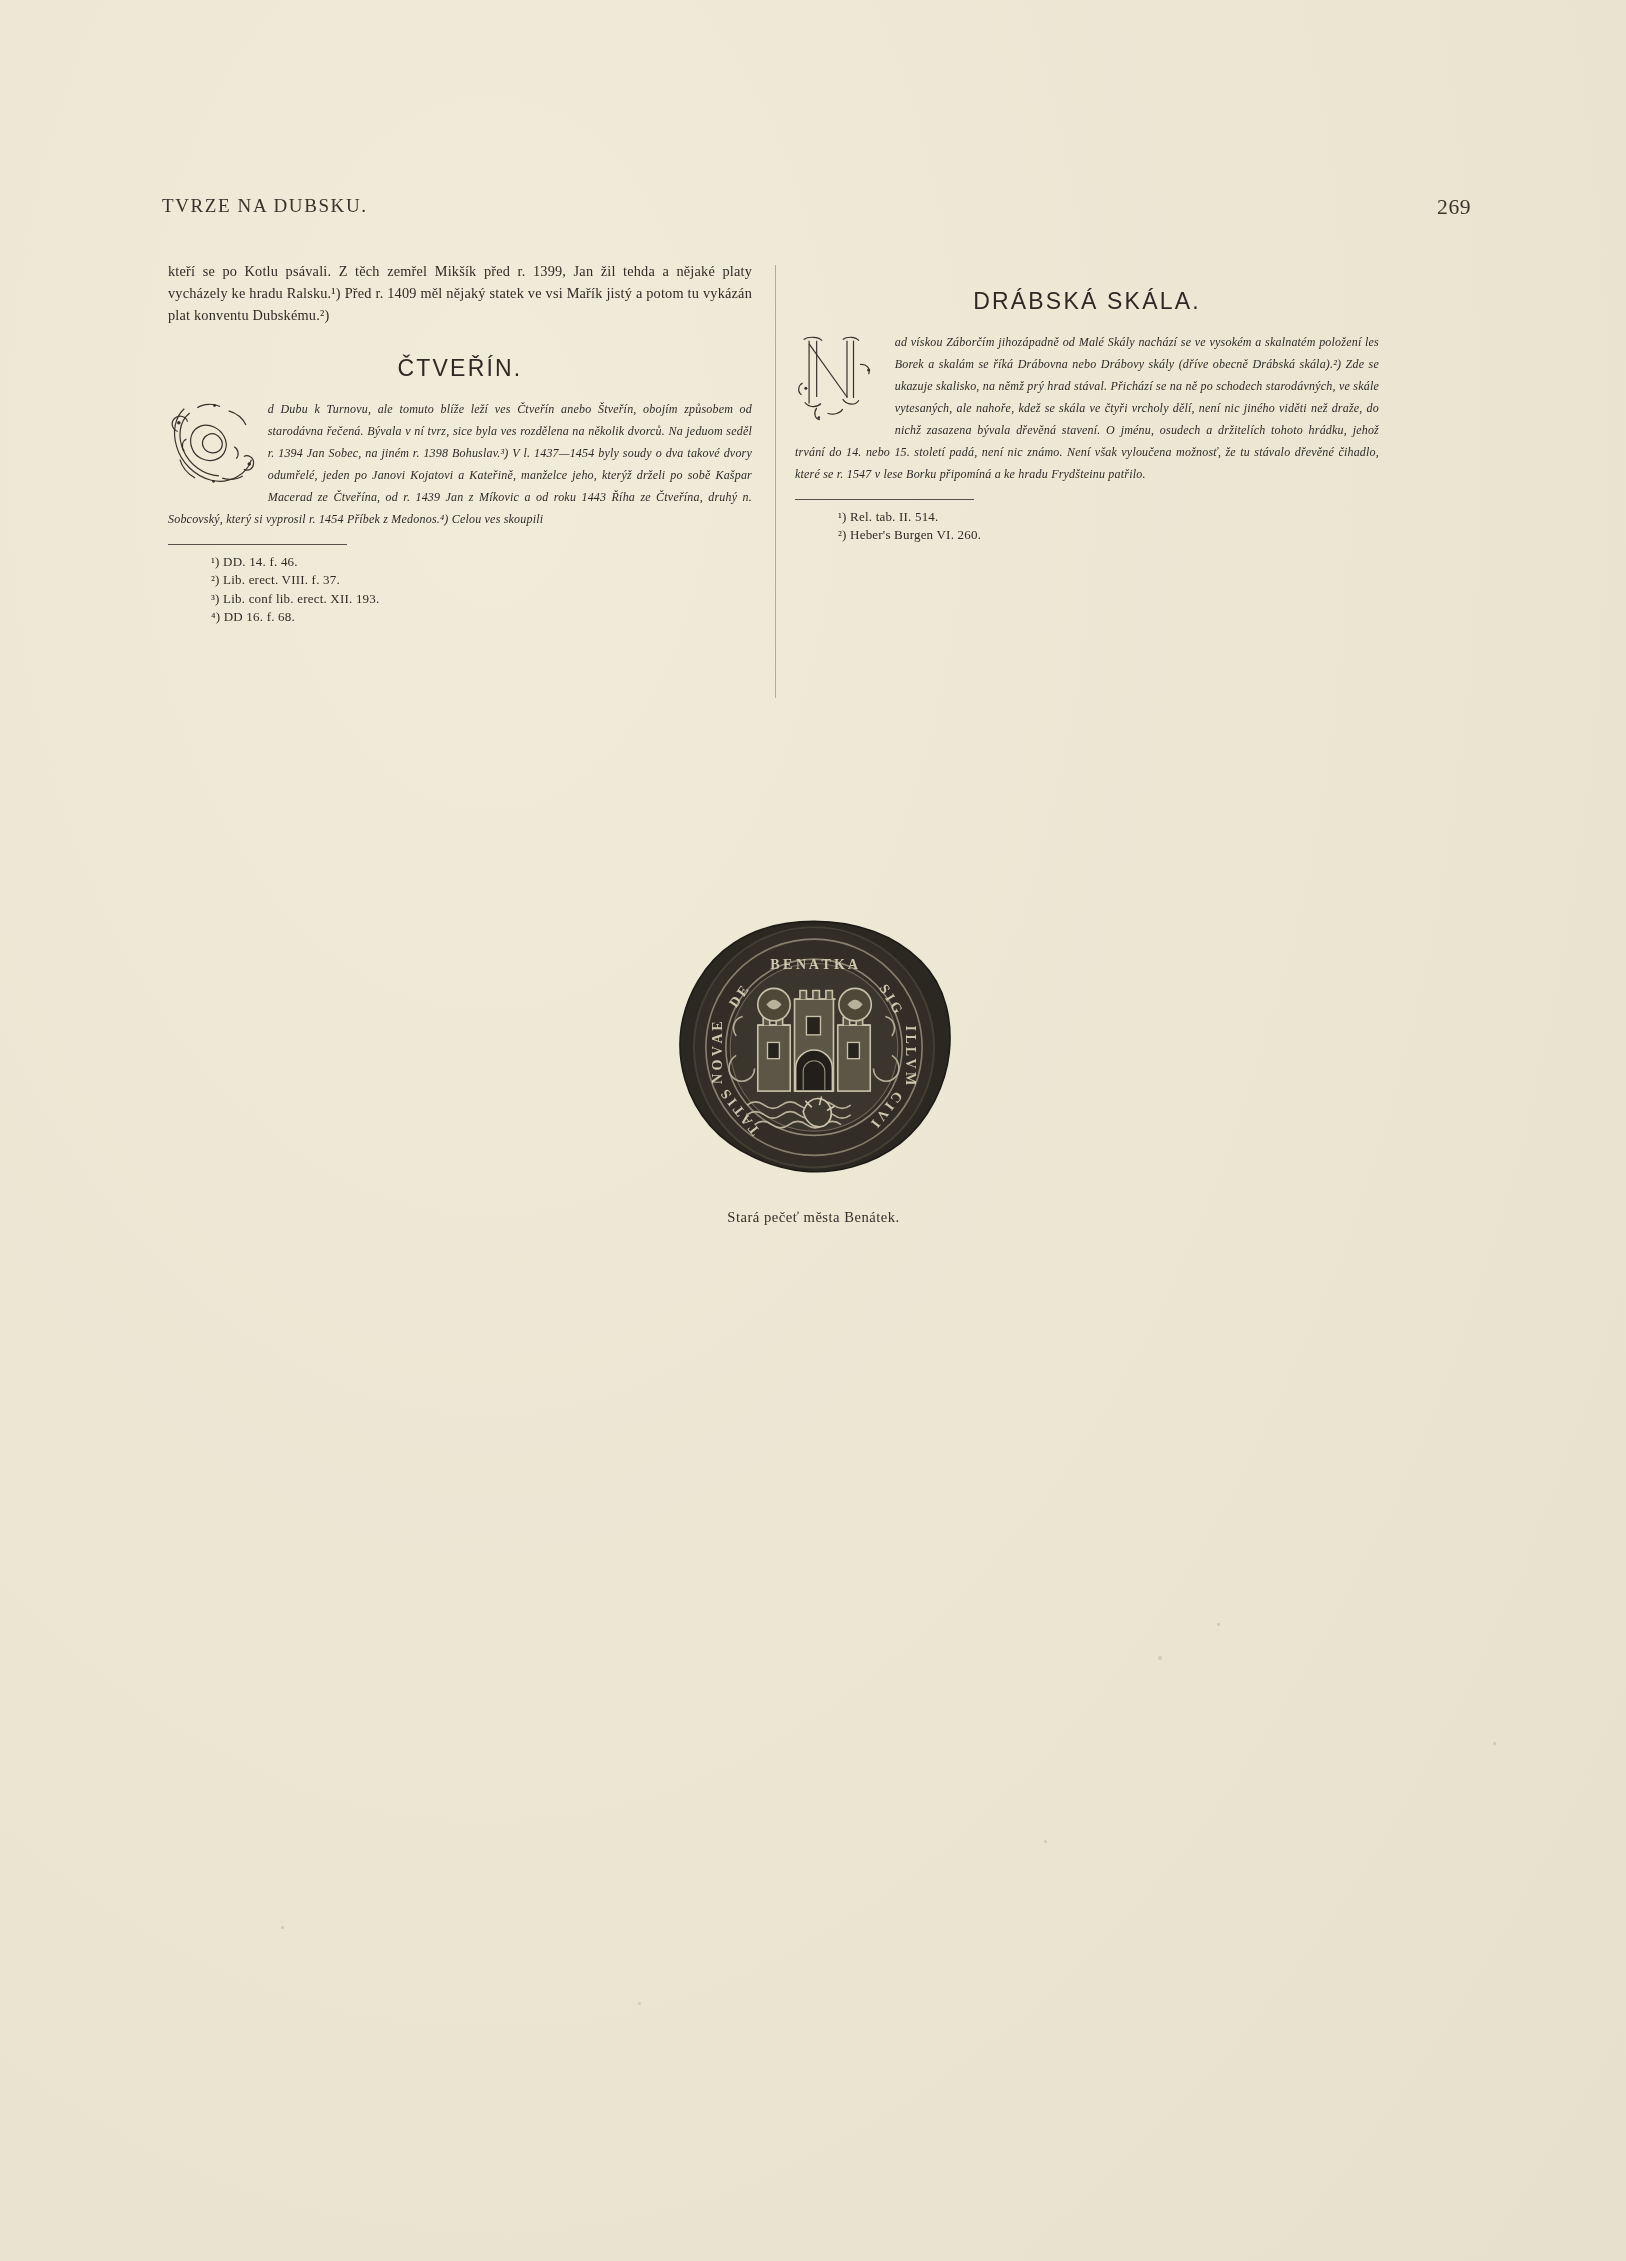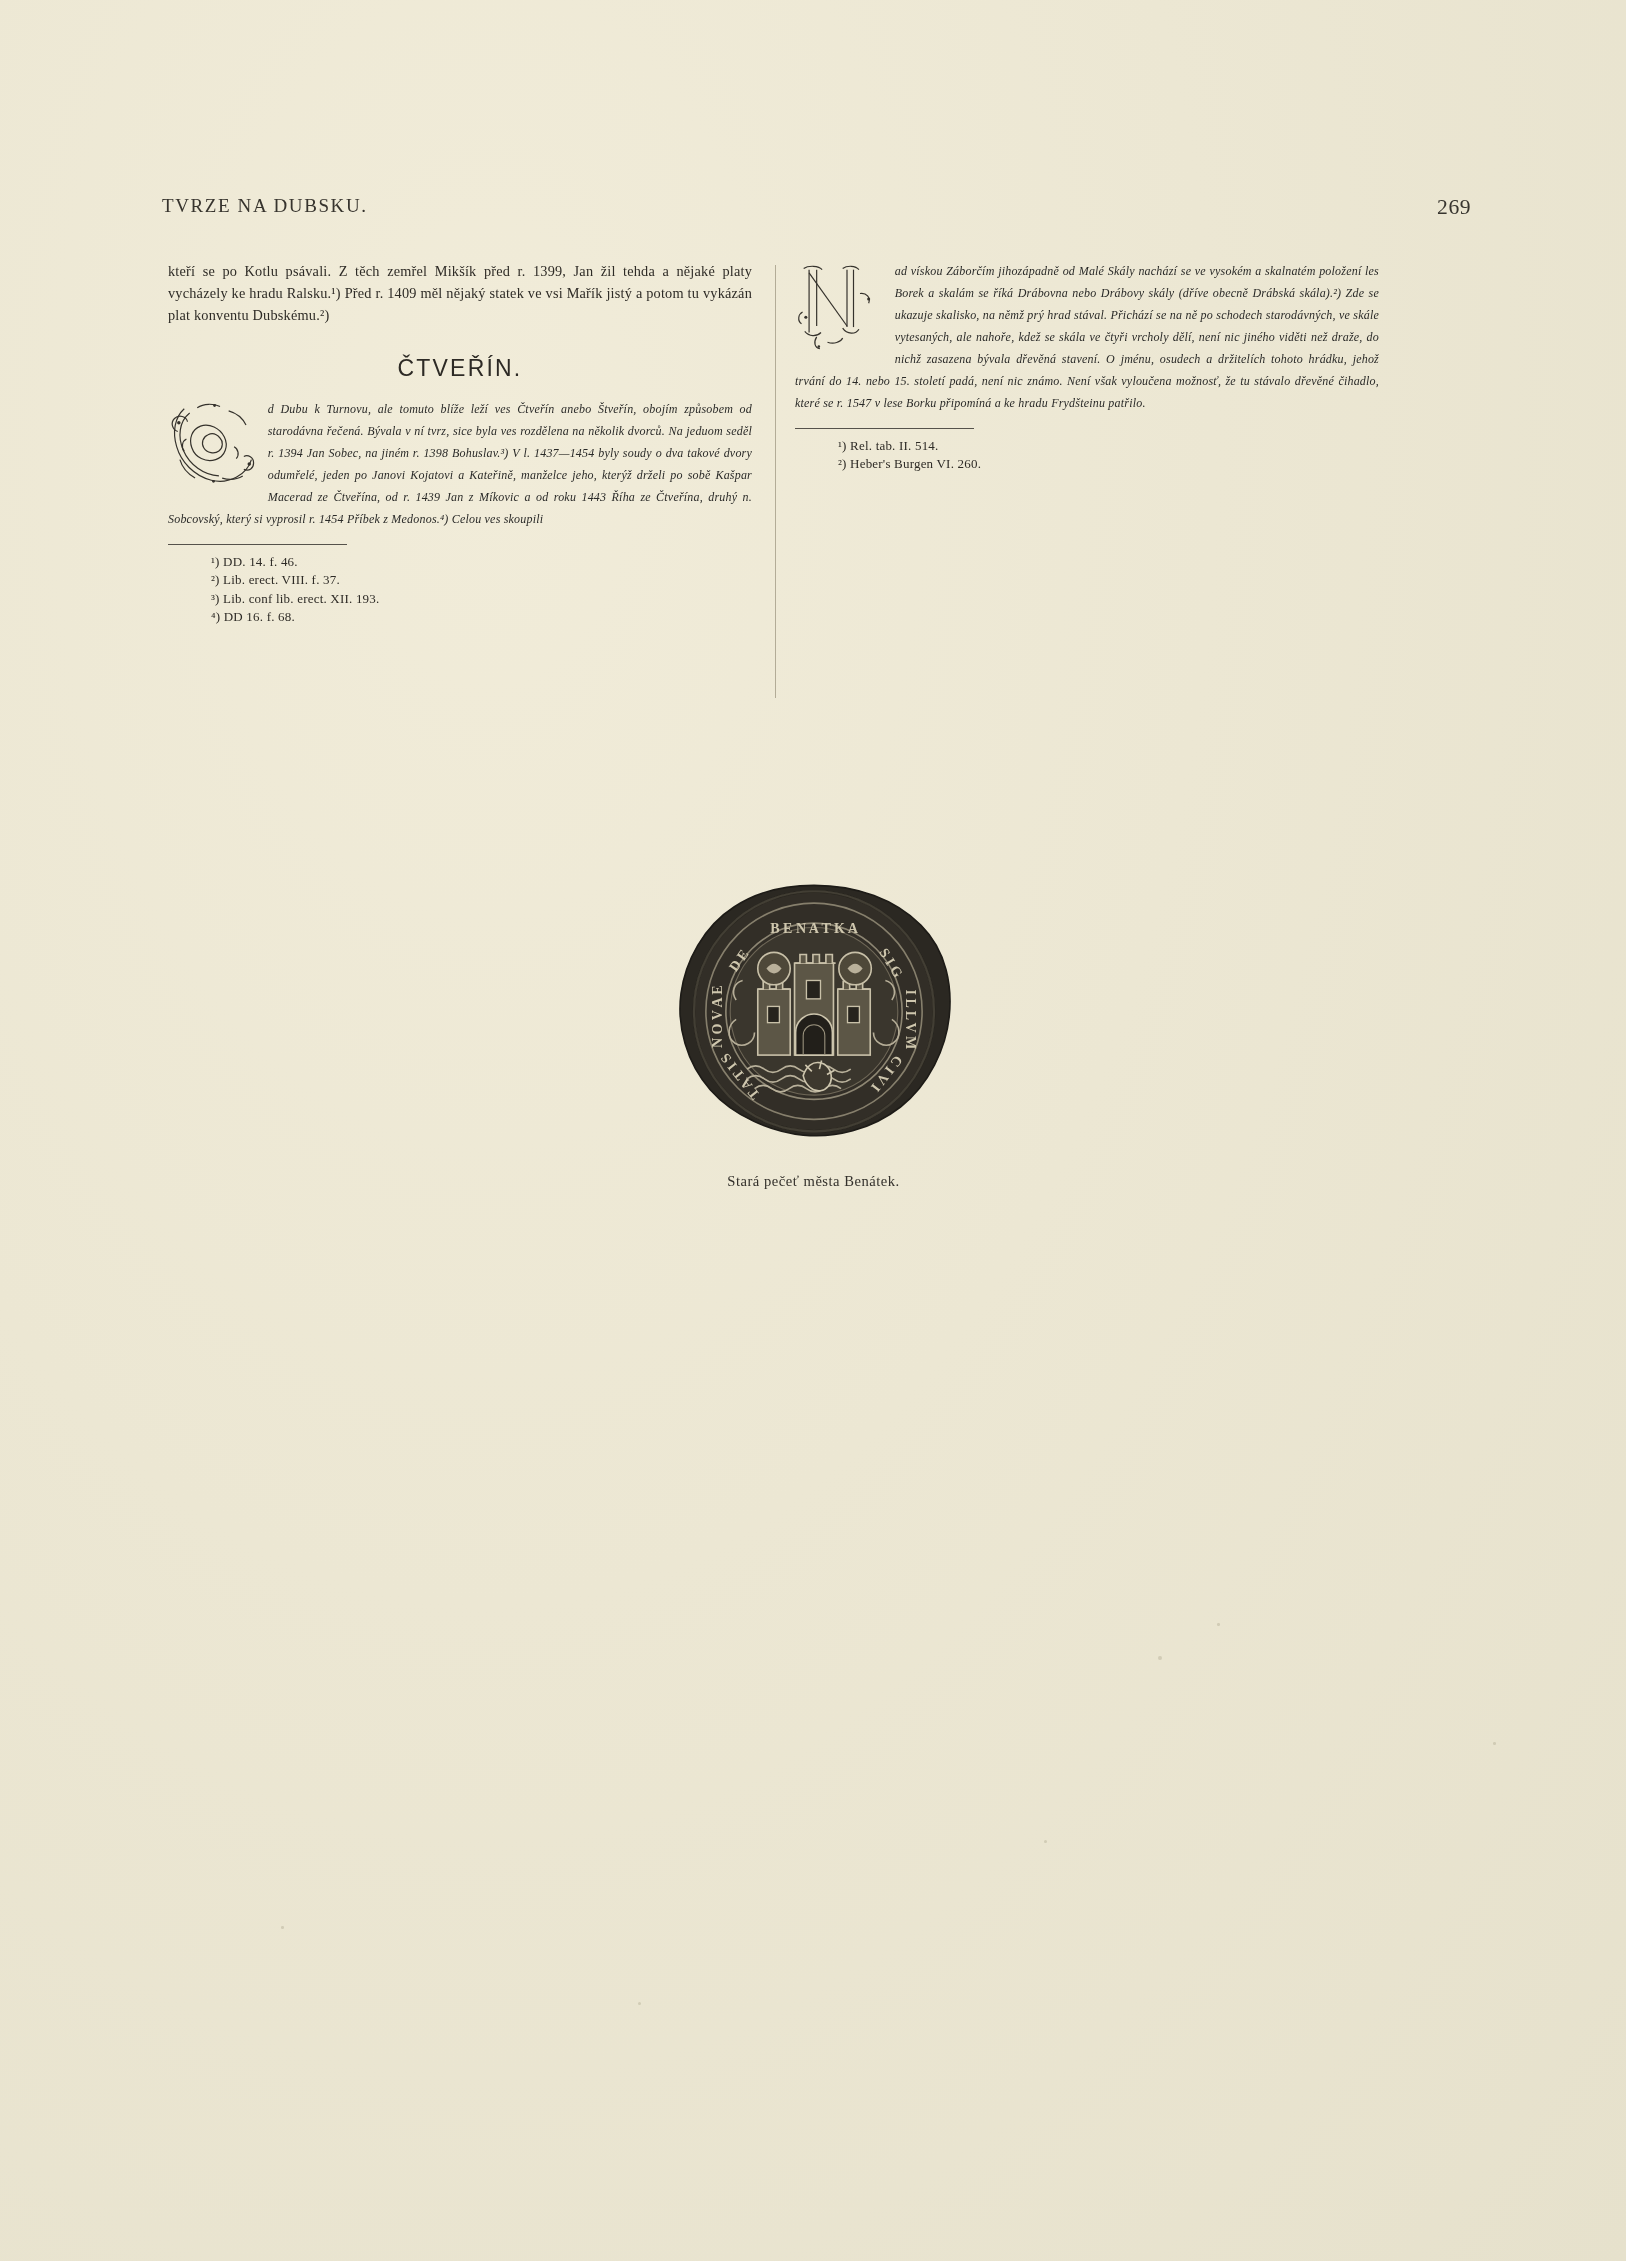--- a/index.html
+++ b/index.html
@@ -136,21 +136,21 @@
     line-height: 18.4px;
     letter-spacing: 0.2px;
     padding-left: 43px;
     color: #2e2b26;
   }
 
   
   #seal-block {
     position: absolute;
     left: 0;
-    top: 857px;
+    top: 893px;
     width: 1627px;
     text-align: center;
   }
   #seal-caption {
     font-size: 14.6px;
     letter-spacing: 0.5px;
     color: #33302b;
   }
   #seal-svg-holder {
     display: inline-block;
@@ -213,20 +213,21 @@
     <div class="fn-rule"></div>
     <div class="fn">¹) DD. 14. f. 46.</div>
     <div class="fn">²) Lib. erect. VIII. f. 37.</div>
     <div class="fn">³) Lib. conf lib. erect. XII. 193.</div>
     <div class="fn">⁴) DD 16. f. 68.</div>
   </div>
 
   <div class="col" id="col-right">
 
 
+    <div class="sec-title">DRÁBSKÁ SKÁLA.</div>
 
     <div class="initial-wrap">
       <div class="initial">
         <svg width="91" height="91" viewBox="0 0 168 168" xmlns="http://www.w3.org/2000/svg">
           <g fill="none" stroke="#35322c" stroke-width="2.2">
             <path d="M26 16 L26 132"></path>
             <path d="M40 16 L40 120"></path>
             <path d="M26 22 L96 120"></path>
             <path d="M96 16 L96 122"></path>
             <path d="M108 16 L108 122"></path>

